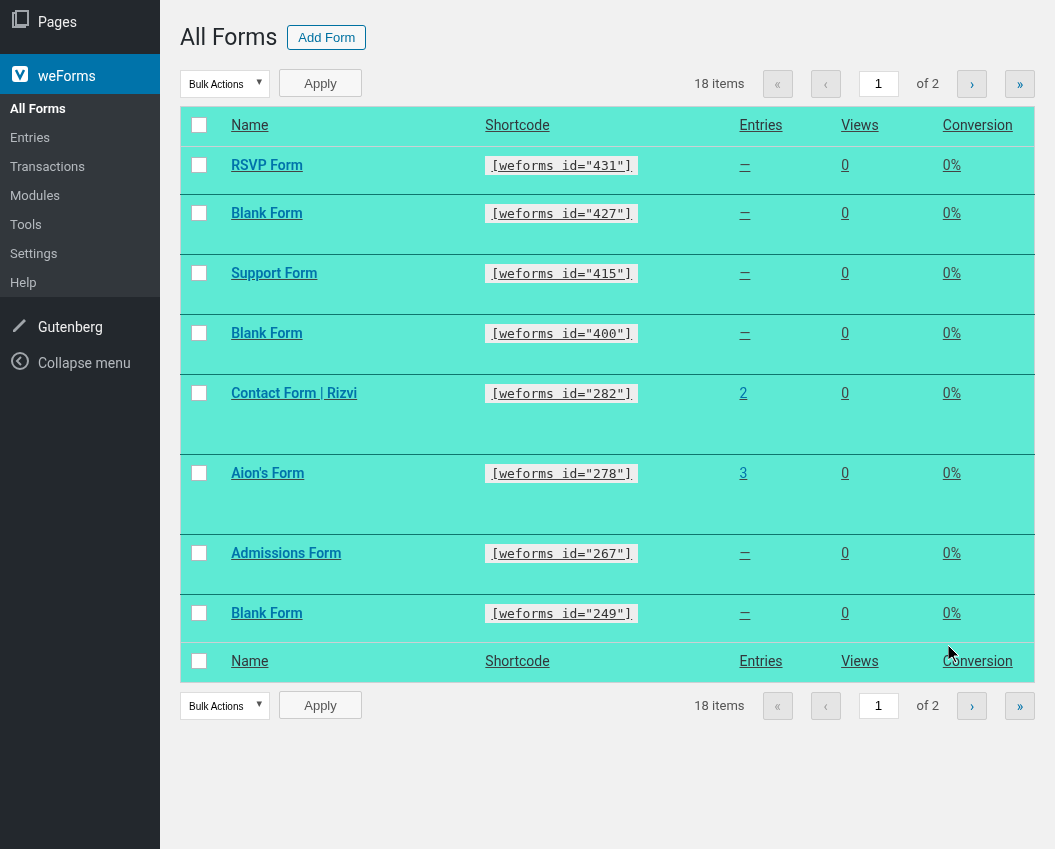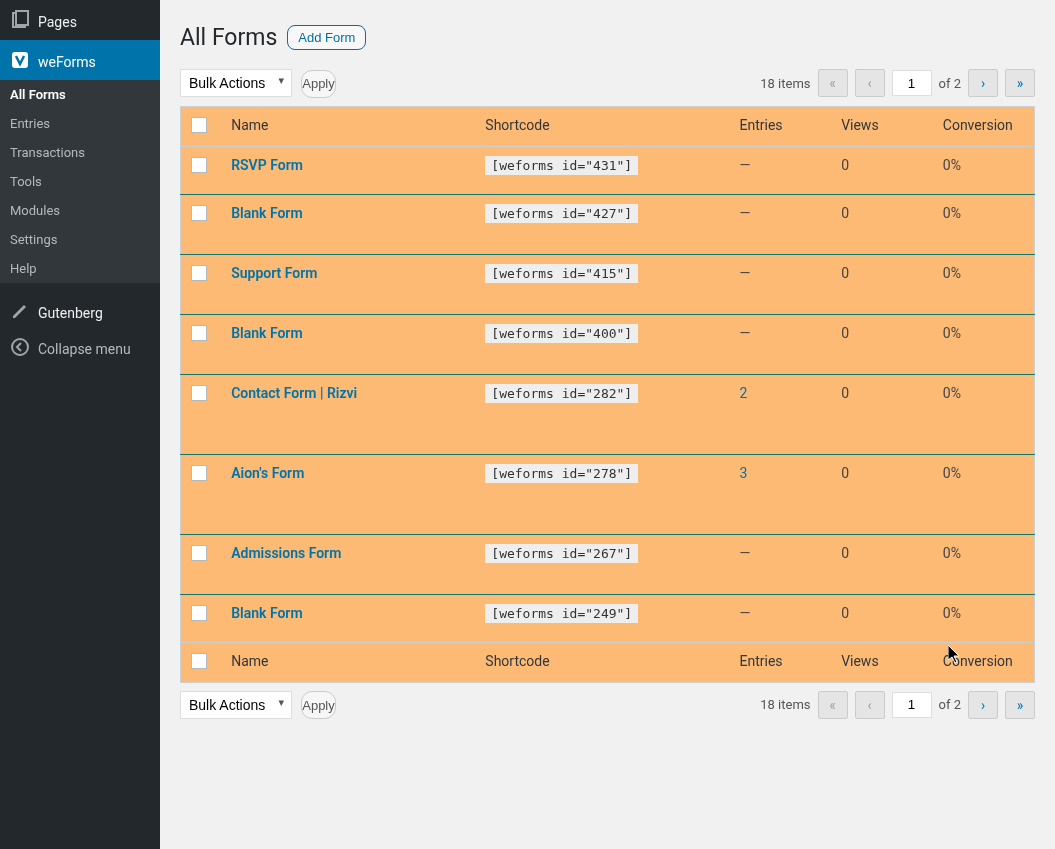--- a/index.html
+++ b/index.html
@@ -31,20 +31,21 @@
     color: #eee;
     cursor: pointer;
     position: relative;
   }
   .sidebar-item.top {
     padding: 10px 10px;
   }
   .sidebar-item.active {
     background: #0073aa;
     color: #fff;
+    margin-top: 14px;
   }
   .sidebar-item.active::after {
     content: "";
     position: absolute;
     right: -8px;
     top: 50%;
     transform: translateY(-50%);
     border: 8px solid transparent;
     border-right-color: #f1f1f1;
   }
@@ -84,64 +85,64 @@
   .page-title {
     font-size: 23px;
     font-weight: 400;
     color: #23282d;
   }
   .add-btn {
     border: 1px solid #0071a1;
     background: #f7f7f7;
     color: #0071a1;
     padding: 4px 10px;
-    border-radius: 8px;
+    border-radius: 3px;
     font-size: 13px;
     cursor: pointer;
   }
 
   
   .tablenav {
     display: flex;
     align-items: center;
     justify-content: space-between;
     margin-bottom: 8px;
     font-size: 13px;
   }
   .bulk-select {
-    font-size: 14px;
+    font-size: 10px;
     height: 28px;
     padding: 0 24px 0 8px;
     border: 1px solid #ddd;
     background: #fff;
     appearance: none;
     position: relative;
   }
   .select-wrap { position: relative; display: inline-block; }
   .select-wrap::after {
     content: "▾";
     position: absolute;
     right: 8px;
     top: 5px;
     font-size: 11px;
     color: #555;
     pointer-events: none;
   }
   .apply-btn {
     margin-left: 6px;
     height: 28px;
-    padding: 0 0;
+    padding: 0 24px;
     border: 1px solid #ccc;
     background: #f7f7f7;
-    border-radius: 11px;
+    border-radius: 2px;
     cursor: pointer;
     font-size: 13px;
     color: #555;
   }
-  .tablenav-right { display: flex; align-items: center; gap: 7px; color: #555; justify-content: space-between; }
+  .tablenav-right { display: flex; align-items: center; gap: 18px; color: #555; justify-content: space-between; }
   .page-input {
     width: 40px;
     height: 26px;
     text-align: center;
     border: 1px solid #ddd;
     background:#fff;
   }
   .page-btn {
     width: 30px;
     height: 28px;
@@ -158,22 +159,23 @@
     color: #0073aa;
     background: #e5e5e5;
     cursor: pointer;
   }
   .page-btn.disabled { cursor: default; }
 
   
   table.list {
     width: 100%;
     border-collapse: collapse;
-    background: #fdba74;
+    background: #5eead4;
     border: 1px solid #ccd0d4;
+    text-decoration: underline;
   }
   table.list th, table.list td {
     text-align: left;
     padding: 10px 10px;
     vertical-align: top;
     font-size: 14px;
   }
   table.list thead th, table.list tfoot th {
     font-weight: 400;
     color: #32373c;
@@ -234,22 +236,22 @@
           <path d="M6 6 L10 14 L14 6" stroke="#0073aa" stroke-width="2.5" fill="none"></path>
         </svg>
     </span>
     <span>weForms</span>
   </div>
 
   <div class="submenu">
     <div class="submenu-item active">All Forms</div>
     <div class="submenu-item">Entries</div>
     <div class="submenu-item">Transactions</div>
+    <div class="submenu-item">Modules</div>
     <div class="submenu-item">Tools</div>
-    <div class="submenu-item">Modules</div>
     <div class="submenu-item">Settings</div>
     <div class="submenu-item">Help</div>
   </div>
 
   <div class="sidebar-sep"></div>
 
   <div class="sidebar-item gutenberg">
     <span class="sidebar-icon">
       <svg width="20" height="20" viewBox="0 0 20 20">
           <path d="M3 15 L14 4 L16 6 L5 17 L3 17 Z" fill="#a0a5aa"></path>

